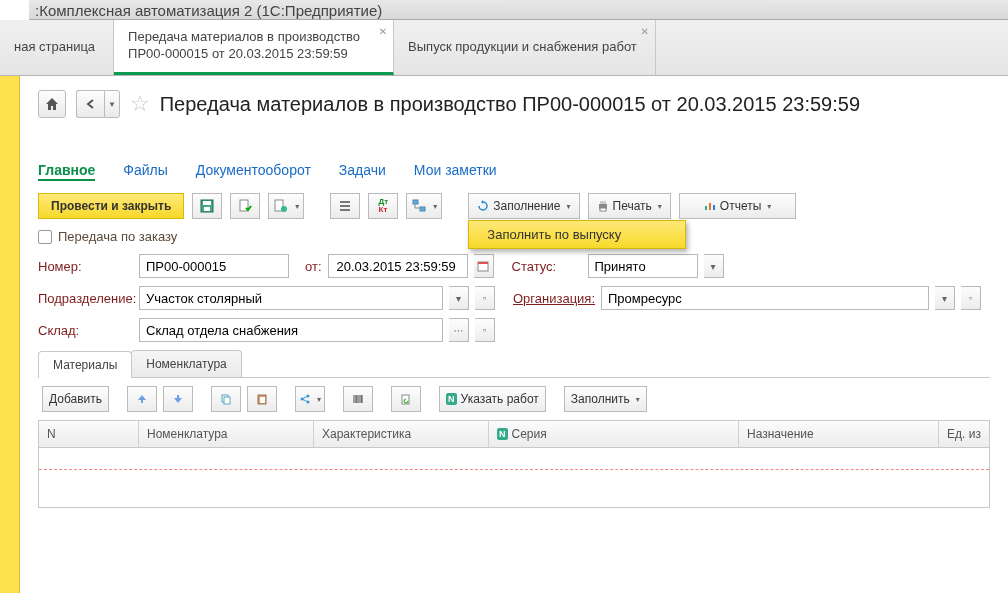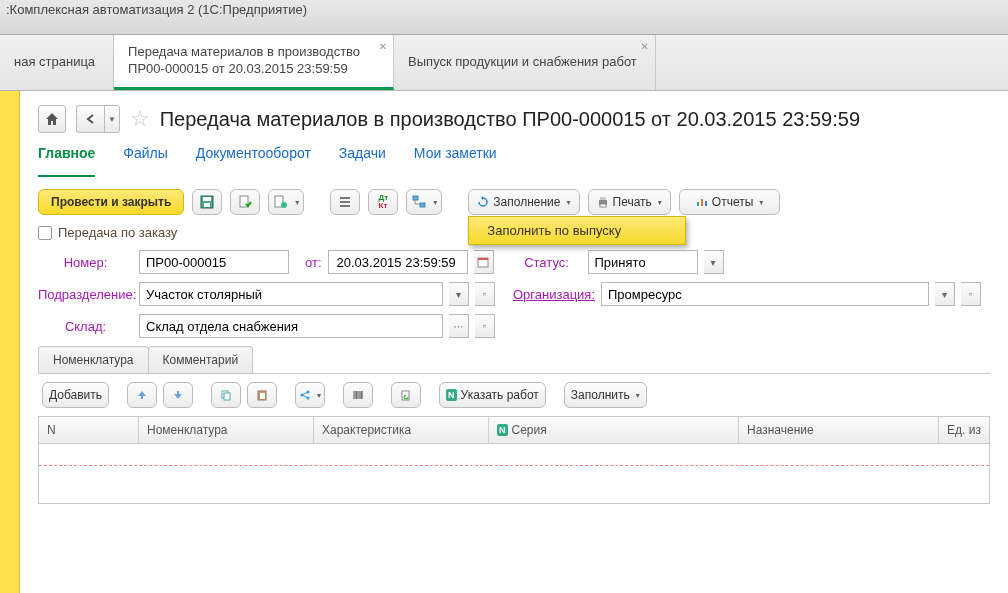--- a/index.html
+++ b/index.html
@@ -2,23 +2,24 @@
 <html><head>
 <meta charset="utf-8">
 <style>
   * { box-sizing: border-box; margin: 0; padding: 0; font-family: Arial, sans-serif; }
   body { background: #fff; font-size: 12px; color: #333; overflow: hidden; }
 
   .titlebar {
     background: linear-gradient(#e8e8e8, #d8d8d8);
     border-bottom: 1px solid #aaa;
     padding: 2px 6px;
-    font-size: 13px;
+    font-size: 15px;
     color: #444;
-    height: 35px;
+    height: 20px;
+    margin-left: 29px;
   }
 
   .tab-strip {
     background: linear-gradient(#f0f0f0, #e5e5e5);
     display: flex;
     border-bottom: 1px solid #b5b5b5;
     height: 56px;
     padding: 0;
   }
   .tab-strip .tab {
@@ -42,40 +43,40 @@
   .page-header { display: flex; align-items: center; gap: 10px; margin-bottom: 12px; }
   .btn-nav { width: 28px; height: 28px; border: 1px solid #bbb; border-radius: 3px;
              background: linear-gradient(#fdfdfd,#eaeaea); display:flex; align-items:center; justify-content:center; cursor:pointer; }
   .btn-nav-split { display:flex; }
   .btn-nav-split .arrow-main { width:28px;height:28px;border:1px solid #bbb;border-right:none;border-radius:3px 0 0 3px;background:linear-gradient(#fdfdfd,#eaeaea);display:flex;align-items:center;justify-content:center;}
   .btn-nav-split .arrow-dd { width:16px;height:28px;border:1px solid #bbb;border-radius:0 3px 3px 0;background:linear-gradient(#fdfdfd,#eaeaea);display:flex;align-items:center;justify-content:center;}
   .star { font-size: 22px; color: #c8c8c8; }
   .page-title { font-size: 20px; color: #222; }
 
   .nav-tabs { display: flex; gap: 28px; margin-bottom: 12px; border-bottom: none; font-size: 14px; }
-  .nav-tabs .nav-tab { color: #1a6bc7; cursor: pointer; padding-bottom: 14px; }
+  .nav-tabs .nav-tab { color: #1a6bc7; cursor: pointer; padding-bottom: 1px; margin-top: 32px; }
   .nav-tabs .nav-tab.active { color: #0a8f48; font-weight: bold; border-bottom: 2px solid #0a8f48; }
 
   .toolbar-row { display: flex; gap: 8px; align-items: center; margin-bottom: 10px; position: relative; }
-  .tb-btn { height: 26px; border: 1px solid #bbb; border-radius: 6px; background: linear-gradient(#fdfdfd,#ececec);
+  .tb-btn { height: 26px; border: 1px solid #bbb; border-radius: 0; background: linear-gradient(#fdfdfd,#ececec);
             display:flex; align-items:center; justify-content:center; padding:0 6px; cursor:pointer; gap:4px; font-size:12px; }
   .tb-btn.yellow { background: linear-gradient(#ffe978,#f7d92a); border-color:#d6b80a; font-weight:bold; padding:0 12px; }
   .tb-btn.icon-only { width: 30px; padding:0; }
   .tb-dd { font-size: 8px; color:#666; margin-left:2px; }
   .dropdown-menu {
     position: absolute; top: 27px; left: 0;
     background: linear-gradient(#ffe978,#f7d92a);
     border: 1px solid #d6b80a;
     box-shadow: 2px 3px 5px rgba(0,0,0,.3);
     min-width: 218px; z-index: 10;
   }
   .dropdown-menu .menu-item { padding: 6px 18px; font-size: 13px; color:#333; cursor:pointer; }
 
   .form-row { display: flex; align-items: center; margin-bottom: 8px; gap: 6px; font-size: 13px; }
-  .form-label { color: #a21caf; text-align: center; }
+  .form-label { color: #7f1d1d; }
   .form-label.w1 { width: 95px; }
   .form-input { border: 1px solid #b8b8b8; height: 24px; padding: 2px 6px; font-size: 13px; background:#fff; }
   .input-addon { width: 20px; height: 24px; border:1px solid #b8b8b8; border-left:none; background:linear-gradient(#fdfdfd,#ececec);
                  display:flex;align-items:center;justify-content:center;font-size:10px;color:#666;cursor:pointer; }
   .checkbox-row { display:flex; align-items:center; gap:6px; margin-bottom:10px; font-size:13px; color:#5a4a3a; }
   .checkbox-box { width:14px; height:14px; border:1px solid #999; border-radius:2px; background:#fff; }
 
   .sub-tabs { display:flex; border-bottom:1px solid #c8c8c8; margin-top:6px; }
   .sub-tab { padding:6px 14px; border:1px solid #c8c8c8; border-bottom:none; margin-right:-1px;
              background:linear-gradient(#f6f6f6,#eaeaea); border-radius:4px 4px 0 0; font-size:12px; cursor:pointer; color:#444; }
@@ -205,21 +206,21 @@
 
       <div class="tb-btn" style="padding:0 8px;">
         <svg class="ico-s" viewBox="0 0 12 12">
             <rect x="2" y="4" width="8" height="5" fill="#888"></rect>
             <rect x="3" y="1" width="6" height="3" fill="#ccc"></rect>
             <rect x="3" y="8" width="6" height="3" fill="#fff" stroke="#888"></rect>
           </svg>
         <span>Печать</span>
         <span class="tb-dd">▾</span>
       </div>
-      <div class="tb-btn" style="padding:0 16px;">
+      <div class="tb-btn" style="padding:0 24px;">
         <svg class="ico-s" viewBox="0 0 12 12">
             <rect x="1" y="6" width="2" height="4" fill="#3a8"></rect>
             <rect x="5" y="3" width="2" height="7" fill="#d73"></rect>
             <rect x="9" y="5" width="2" height="5" fill="#37d"></rect>
           </svg>
         <span>Отчеты</span>
         <span class="tb-dd">▾</span>
       </div>
     </div>
 
@@ -256,22 +257,22 @@
     </div>
 
     <div class="form-row">
       <span class="form-label w1">Склад:</span>
       <input class="form-input" style="width: 304px;" value="Склад отдела снабжения">
       <div class="input-addon">⋯</div>
       <div class="input-addon" style="font-size:9px;">▫</div>
     </div>
 
     <div class="sub-tabs">
+      <div class="sub-tab active">Материалы</div>
       <div class="sub-tab">Номенклатура</div>
-      <div class="sub-tab">Комментарий</div>
     </div>
 
     <div class="grid-toolbar">
       <div class="tb-btn">
           <span>Добавить</span>
         </div>
       <div style="width:6px;"></div>
       <div class="tb-btn icon-only">
           <svg class="ico-s" viewBox="0 0 12 12">
             <path d="M6 2 L2 7 h3 v3 h2 v-3 h3 Z" fill="#6aa3e0"></path>

